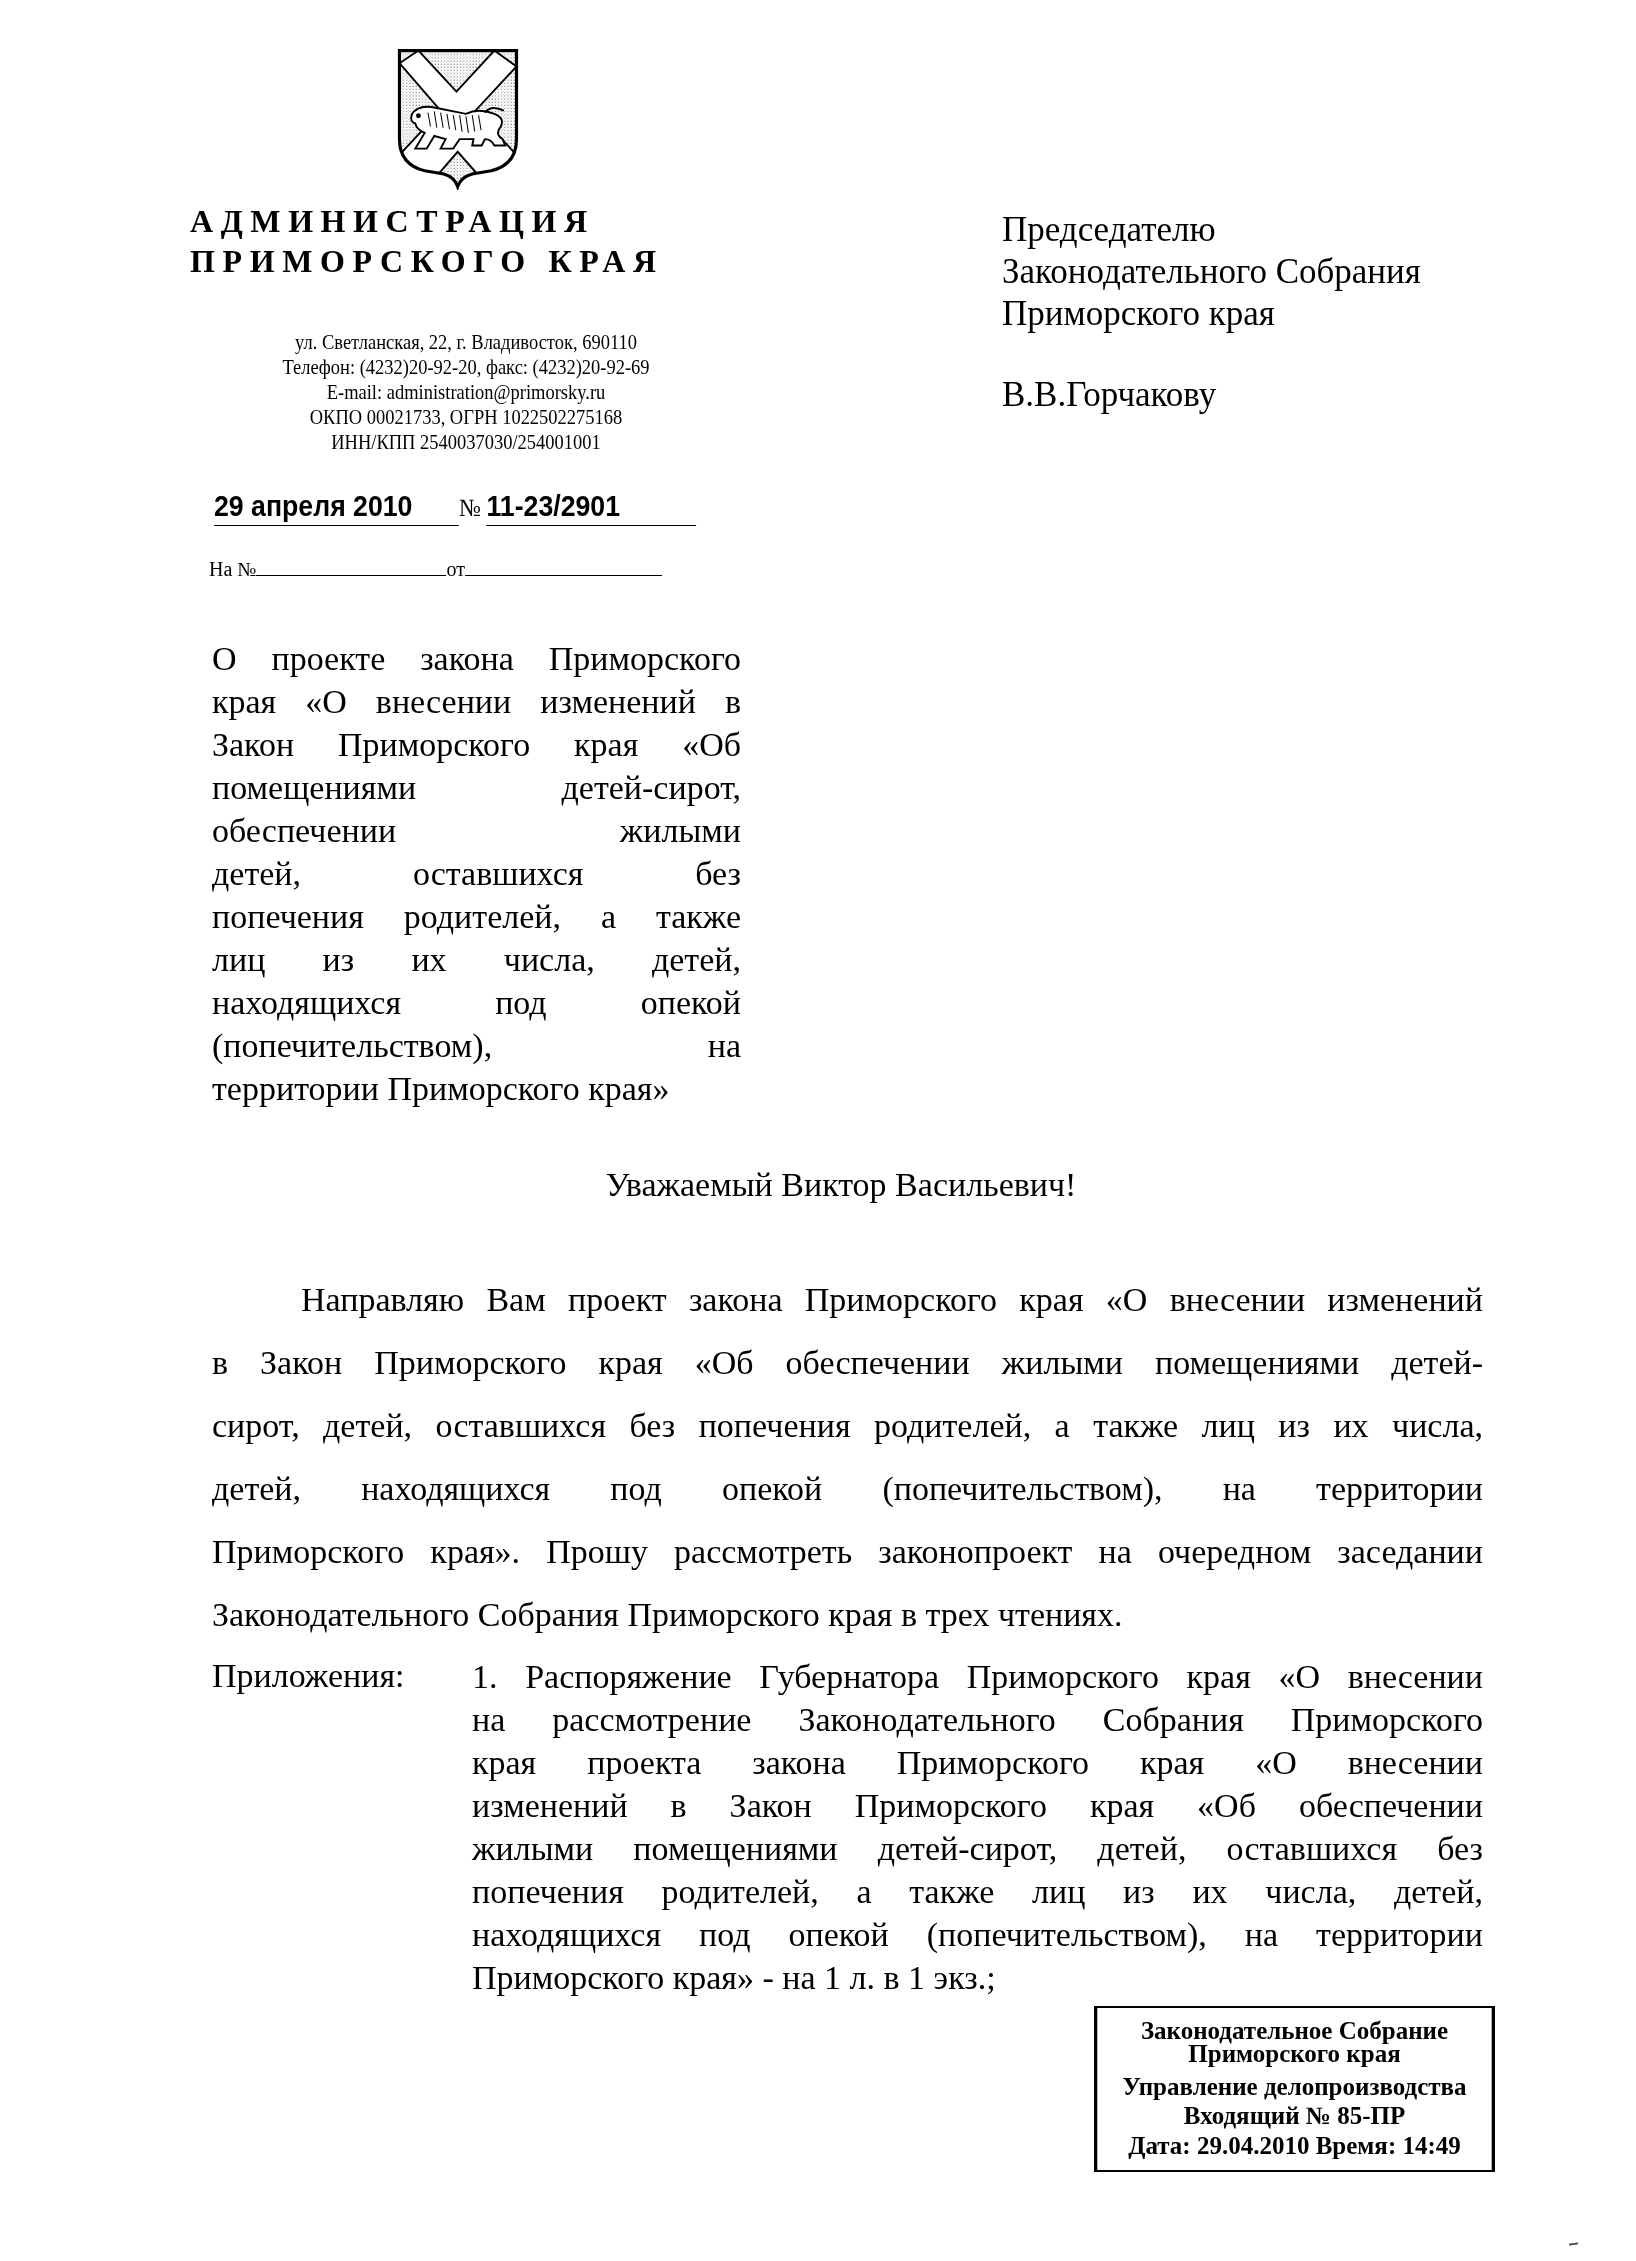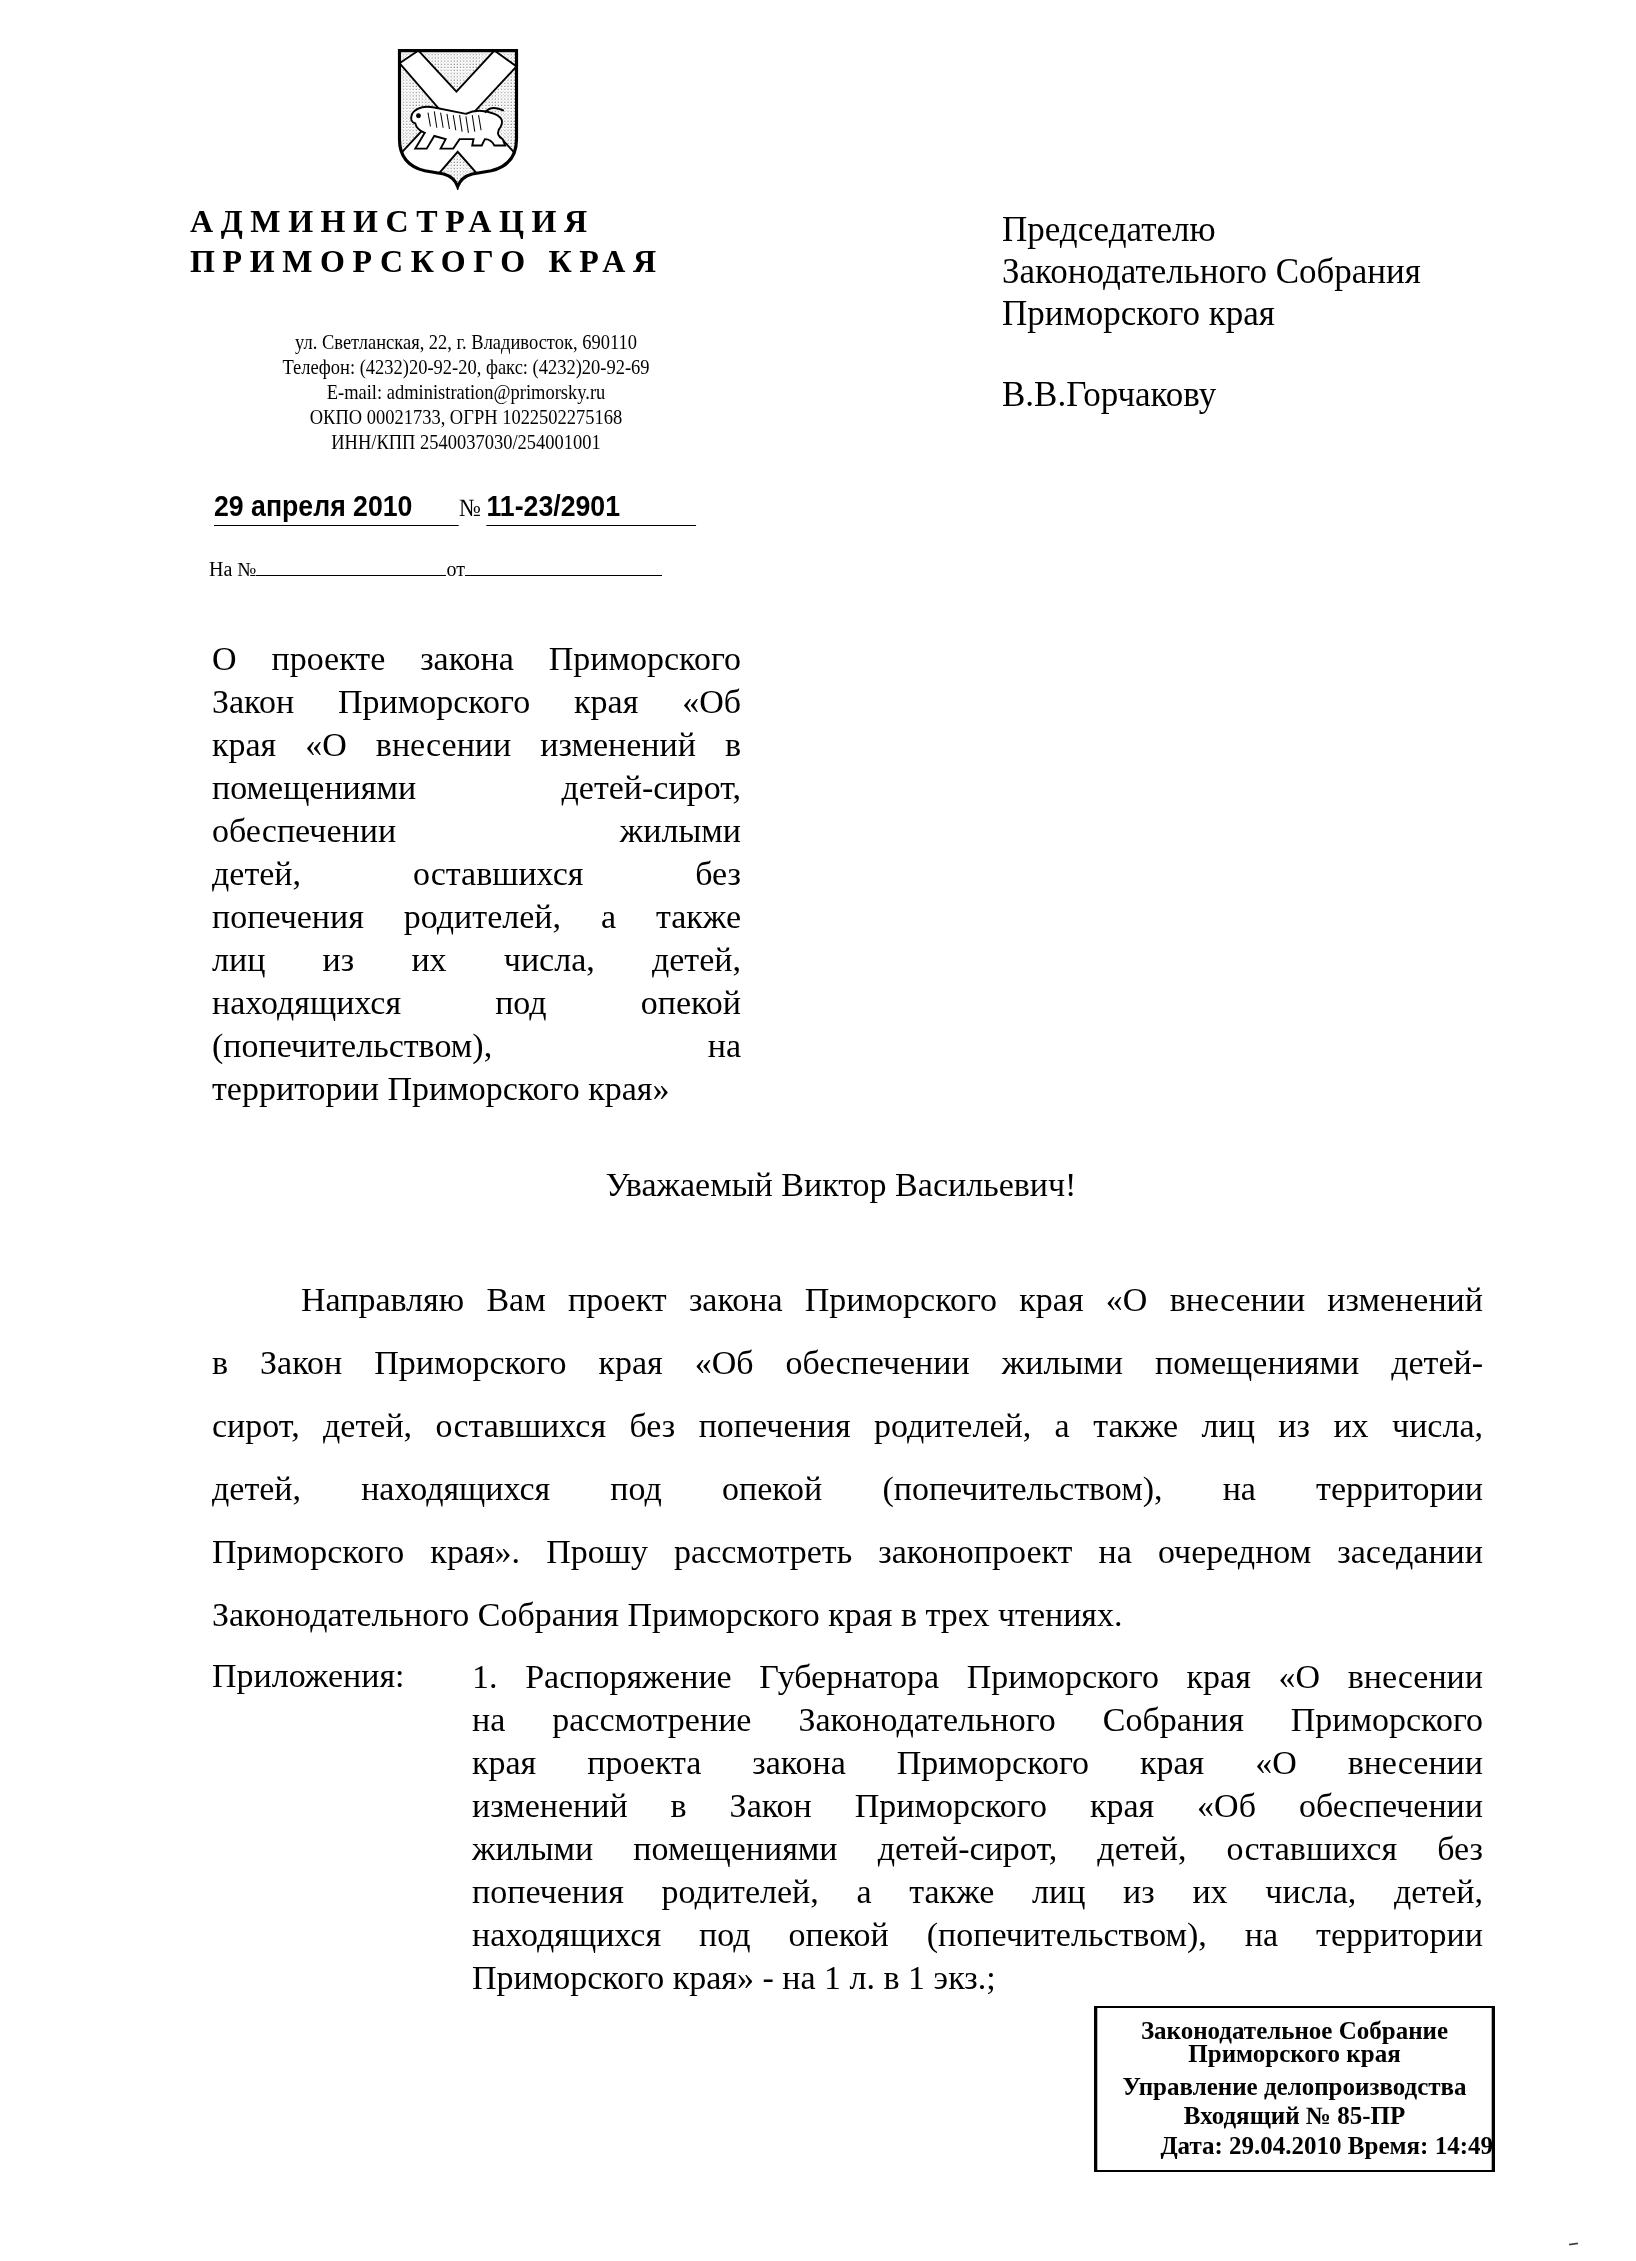--- a/index.html
+++ b/index.html
@@ -42,21 +42,21 @@
 
   #attach-label { left: 212px; top: 1655px; font-size: 34px; line-height: 42px; }
   #attach-list { left: 472px; top: 1655px; width: 1011px; font-size: 34px; line-height: 43px; }
   #attach-list .ln { display: block; text-align: justify; text-align-last: justify; white-space: nowrap; }
   #attach-list .ln.last { text-align-last: left; }
 
   #stamp { left: 1094px; top: 2006px; width: 401px; height: 166px; border: 2.5px solid #000; box-shadow: inset 1.3px 0 0 #000, inset -1.3px 0 0 #000; box-sizing: border-box; font-weight: bold; text-align: center; font-size: 25px; }
   #stamp .s1 { margin-top: 11.4px; line-height: 23px; }
   #stamp .s3 { margin-top: 7.6px; line-height: 28px; }
   #stamp .s4 { line-height: 30px; }
-  #stamp .s5 { line-height: 30px; text-align: right; }
+  #stamp .s5 { line-height: 30px; }
 
   #scan-speck { left: 1569px; top: 2243px; width: 9px; height: 1.9px; background: #444; transform: rotate(-8deg); }
 </style>
 </head>
 <body>
 
 <div id="emblem" class="abs">
   <svg width="136" height="146" viewBox="0 0 215 230">
     <defs>
       <pattern id="dots" width="5" height="5" patternUnits="userSpaceOnUse">
@@ -115,22 +115,22 @@
 <div id="recipient" class="abs">
   <div>Председателю</div>
   <div>Законодательного Собрания</div>
   <div>Приморского края</div>
   <div class="gap"></div>
   <div>В.В.Горчакову</div>
 </div>
 
 <div id="subject" class="abs">
   <span class="ln">О проекте закона Приморского</span>
+  <span class="ln">края «О внесении изменений в</span>
   <span class="ln">Закон Приморского края «Об</span>
-  <span class="ln">края «О внесении изменений в</span>
   <span class="ln">помещениями детей-сирот,</span>
   <span class="ln">обеспечении жилыми</span>
   <span class="ln">детей, оставшихся без</span>
   <span class="ln">попечения родителей, а также</span>
   <span class="ln">лиц из их числа, детей,</span>
   <span class="ln">находящихся под опекой</span>
   <span class="ln">(попечительством), на</span>
   <span class="ln last">территории Приморского края»</span>
 </div>
 

